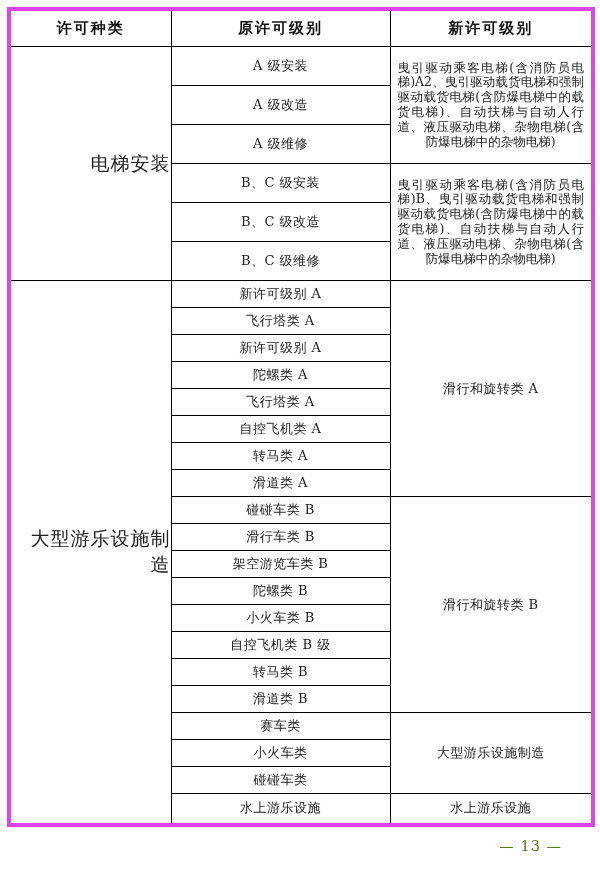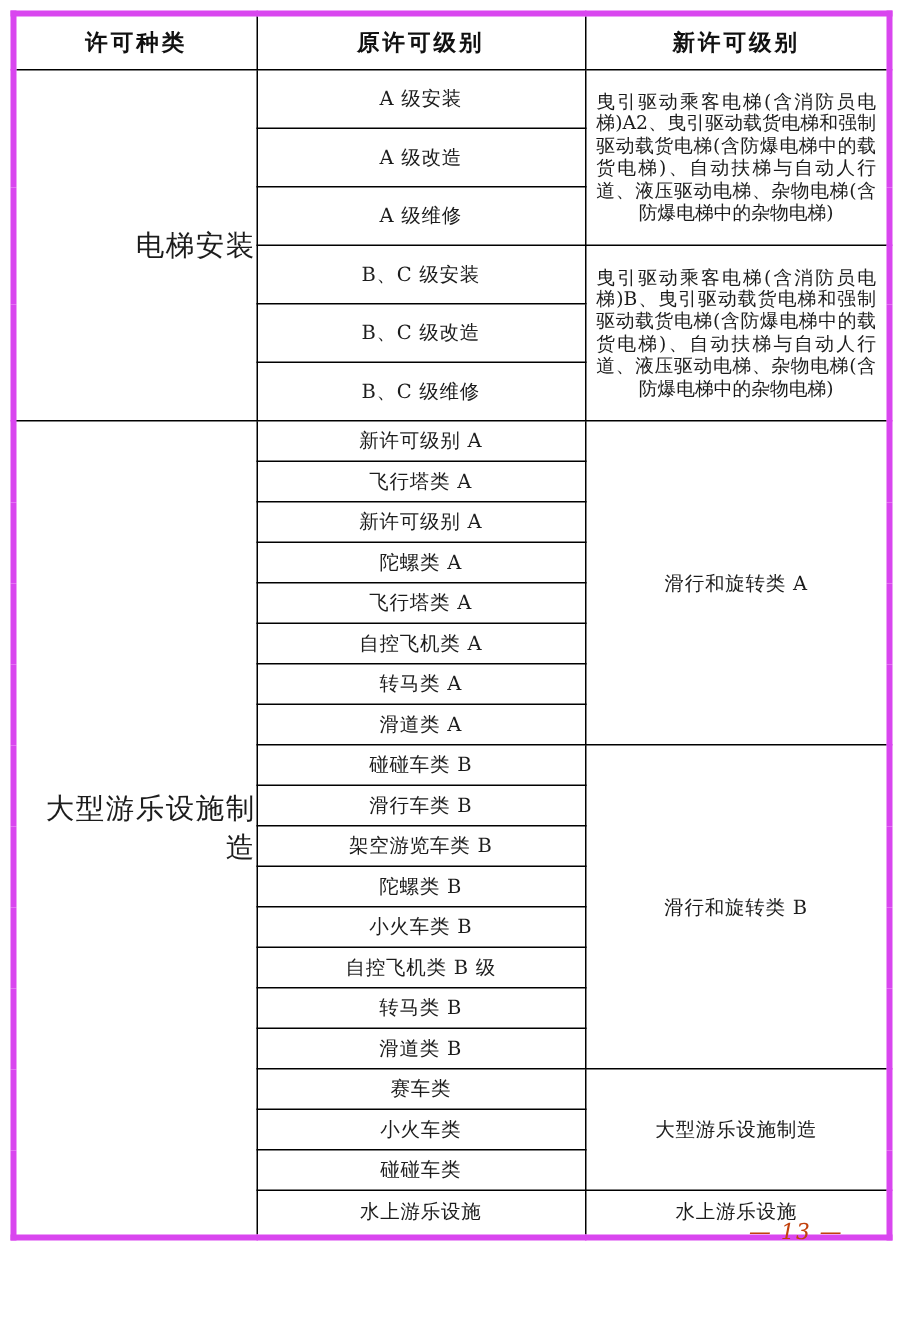--- a/index.html
+++ b/index.html
@@ -44,28 +44,27 @@
   td.new-long {
     font-size: 12.5px;
     line-height: 14.8px;
     text-align: justify;
     text-align-last: center;
     padding: 4px 7px;
   }
   td.new-short { font-size: 13px; letter-spacing: 0.5px; text-align: center; }
   .page-number {
     position: absolute;
-    top: 814px;
+    top: 838px;
     left: 0;
     width: 562px;
     text-align: right;
     font-size: 14.5px;
     letter-spacing: 1px;
-    color: #c2410c;
-    font-style: italic;
+    color: #4d7c0f;
   }
 </style>
 </head>
 <body>
 
 <table class="license-table">
   <colgroup>
     <col style="width:162px">
     <col style="width:219px">
     <col style="width:203px">

